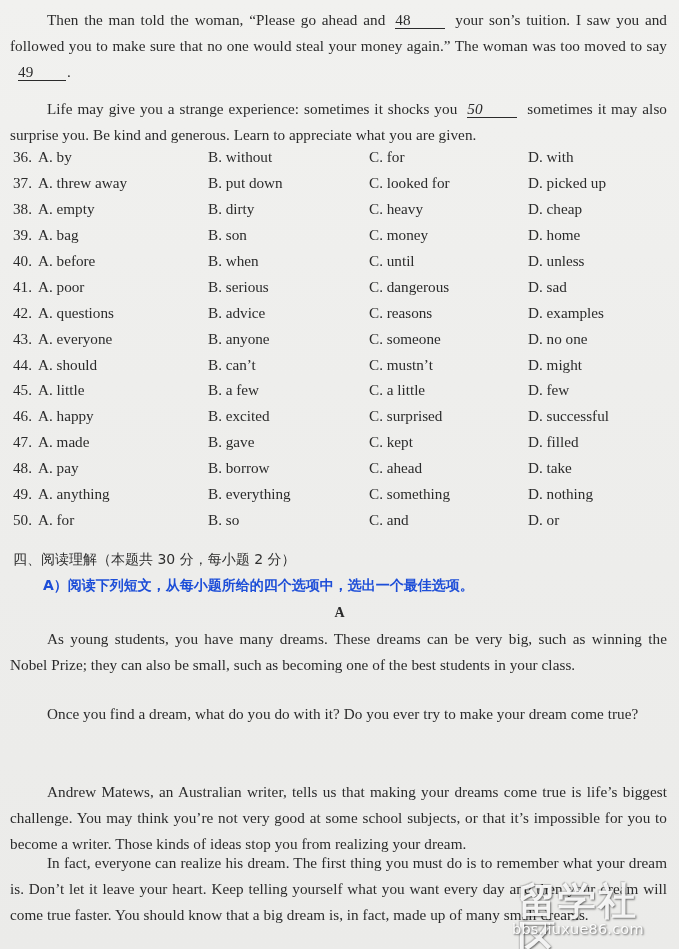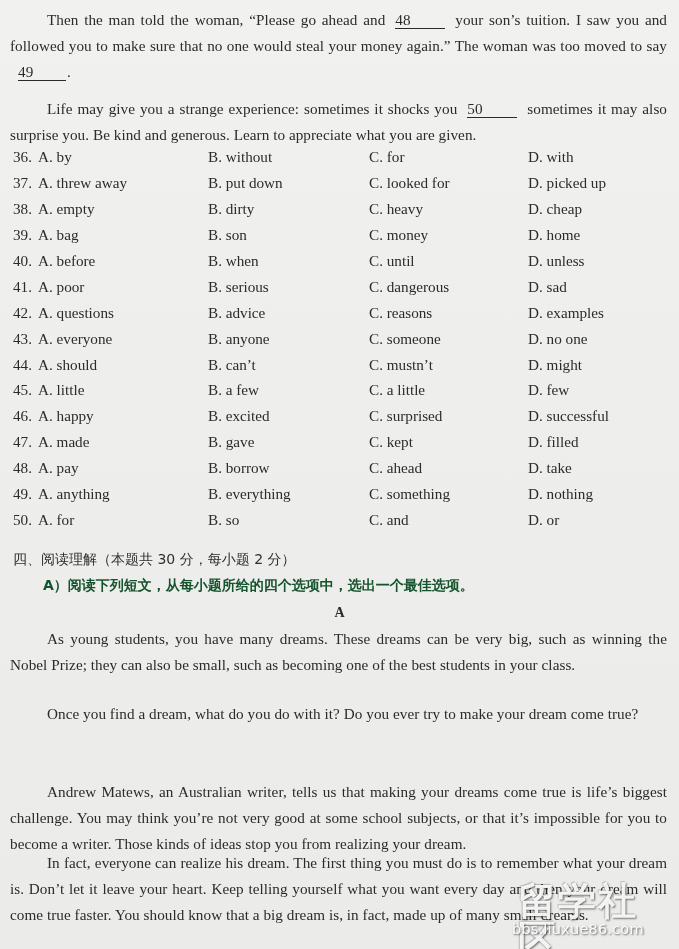--- a/index.html
+++ b/index.html
@@ -75,21 +75,21 @@
       color: #2e2e2e;
     }
     .instruction {
       position: absolute;
       left: 43px;
       top: 574px;
       font-family: "DejaVu Sans", sans-serif;
       font-size: 14px;
       font-weight: bold;
       line-height: 22px;
-      color: #14532d;
+      color: #1d4ed8;
     }
     .passage-label {
       position: absolute;
       left: 0;
       width: 679px;
       top: 603px;
       text-align: center;
       font-weight: bold;
       font-size: 14px;
       line-height: 20px;
@@ -129,21 +129,21 @@
 </head>
 <body>
 
 <div class="page">
 
   <div class="para" style="top:7px;">
     <span class="indent"></span><span>Then the man told the woman, “Please go ahead and</span><span class="blank" style="width:50px;margin-left:10px;margin-right:10px;">48</span><span>your son’s tuition. I saw you and followed you to make sure that no one would steal your money again.” The woman was too moved to say</span><span class="blank" style="width:48px;margin-left:8px;margin-right:1px;">49</span><span>.</span>
   </div>
 
   <div class="para" style="top:96px;">
-    <span class="indent"></span><span>Life may give you a strange experience: sometimes it shocks you</span><span class="blank" style="width:50px;margin-left:10px;margin-right:10px;">50</span><span>sometimes it may also surprise you. Be kind and generous. Learn to appreciate what you are given.</span>
+    <span class="indent"></span><span>Life may give you a strange experience: sometimes it shocks you</span><span class="blank" style="width:50px;margin-left:10px;margin-right:10px;font-style:italic;">50</span><span>sometimes it may also surprise you. Be kind and generous. Learn to appreciate what you are given.</span>
   </div>
 
   <div class="options">
     <div class="opt-row">
       <span class="c-num">36.</span>
       <span class="c-a">A. by</span>
       <span class="c-b">B. without</span>
       <span class="c-c">C. for</span>
       <span class="c-d">D. with</span>
     </div>

